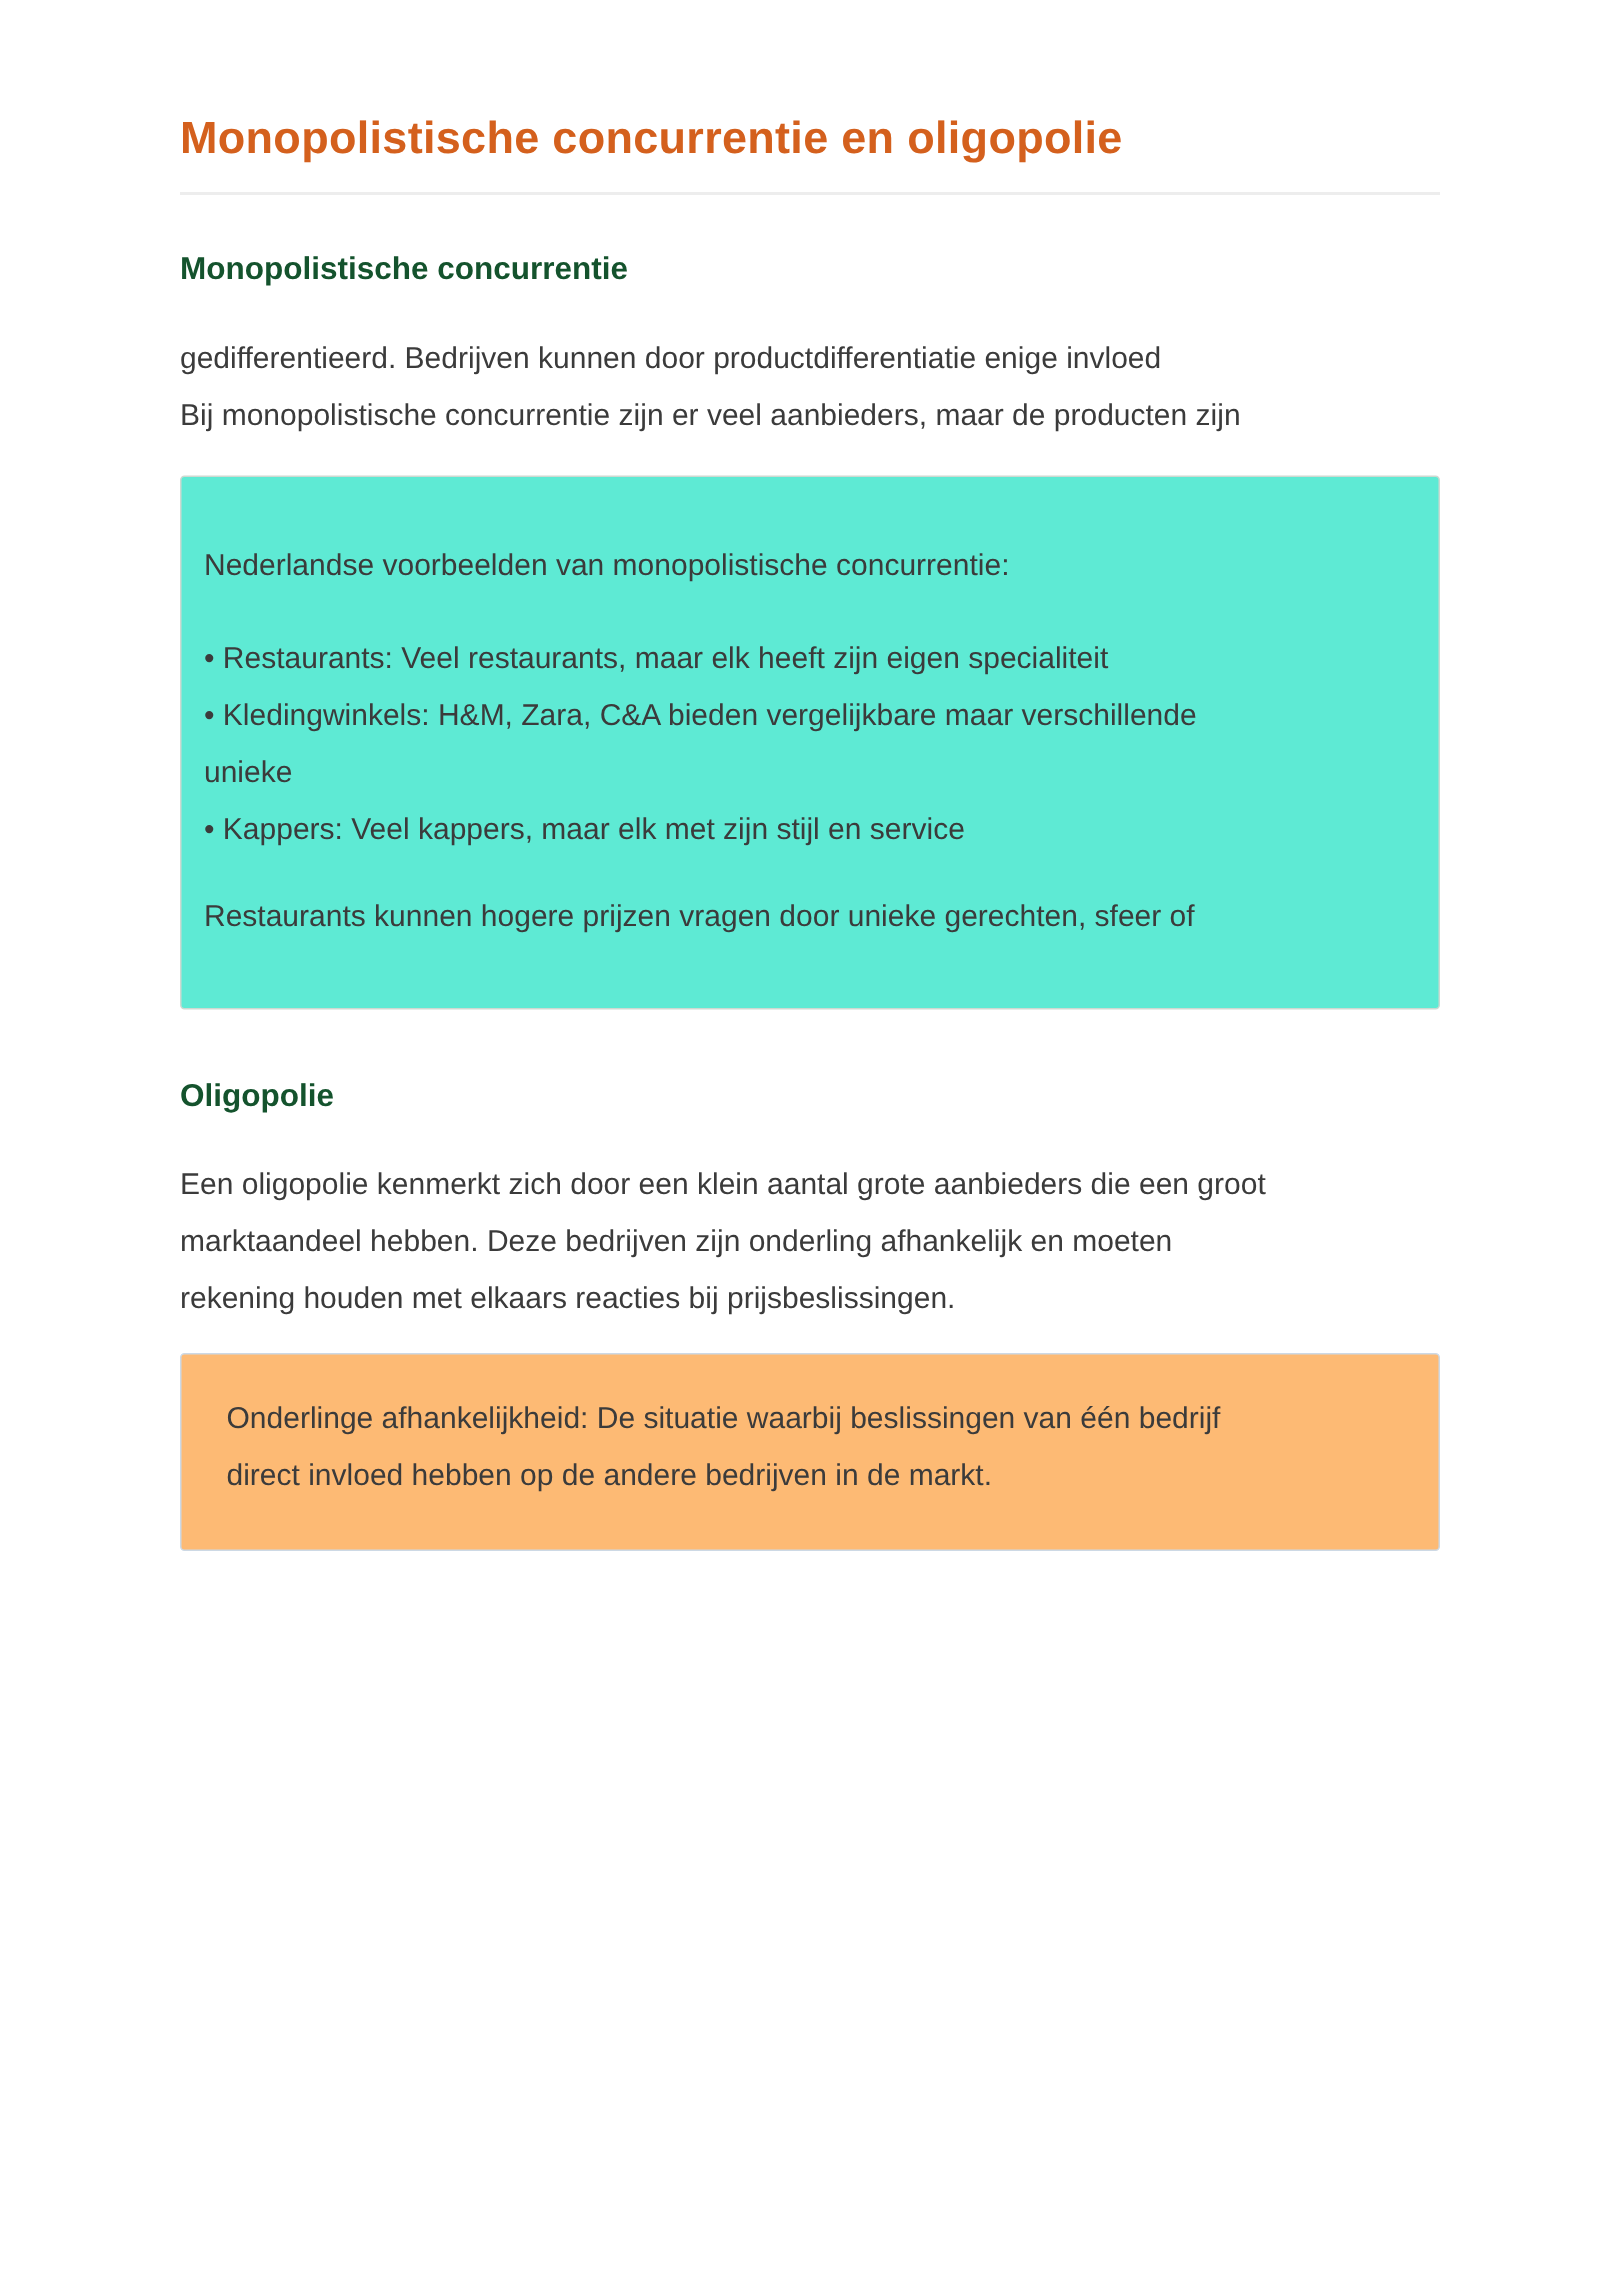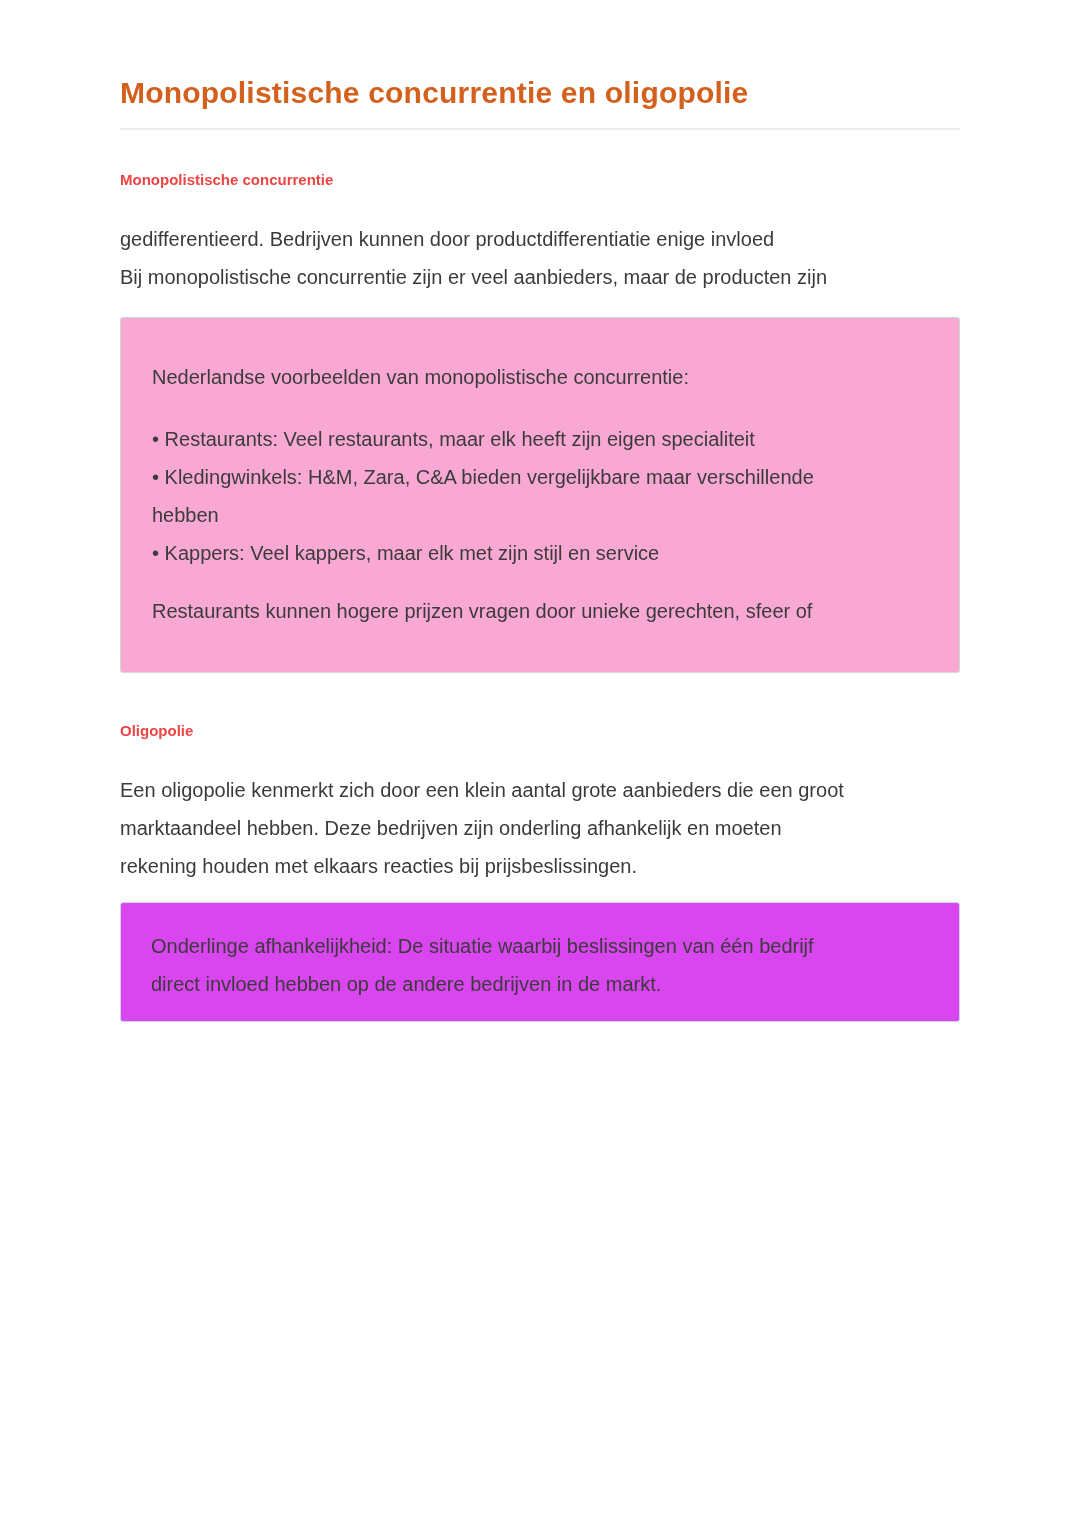--- a/index.html
+++ b/index.html
@@ -30,24 +30,24 @@
     color: #d4601d;
     letter-spacing: 0.2px;
   }
   .title-divider {
     border: 0;
     border-top: 2px solid #ededed;
     margin: 16px 0 0 0;
   }
   .section-heading {
     margin: 36px 0 0 0;
-    font-size: 15px;
+    font-size: 21px;
     line-height: 28px;
     font-weight: 700;
-    color: #ef4444;
+    color: #14532d;
   }
   .section-heading.mt-lg {
     margin-top: 44px;
   }
   .para {
     margin: 26px 0 0 0;
     font-size: 20px;
     color: #3b3b3b;
   }
   .para .line,
@@ -56,28 +56,28 @@
     line-height: 38px;
     white-space: pre-wrap;
   }
   .callout {
     box-sizing: border-box;
     border-radius: 3px;
     border: 1px solid transparent;
     margin: 21px 0 0 0;
   }
   .callout.green {
-    background: #f9a8d4;
+    background: #5eead4;
     border-color: #ced9d1;
-    padding: 40px 30px 42px 31px;
+    padding: 40px 30px 42px 15px;
   }
   .callout.blue {
-    background: #d946ef;
+    background: #fdba74;
     border-color: #cdd9e5;
-    padding: 24px 30px 18px 30px;
+    padding: 24px 30px 30px 30px;
     margin-top: 17px;
   }
   .callout .intro {
     margin: 0 0 24px 0;
   }
   .callout .bullets {
     margin: 0 0 20px 0;
     padding-left: 0;
   }
   .callout .outro {
@@ -100,21 +100,21 @@
       <div class="line">Bij monopolistische concurrentie zijn er veel aanbieders, maar de producten zijn</div>
     </div>
 
   <div class="callout green">
     <div class="intro">
         <div class="line">Nederlandse voorbeelden van monopolistische concurrentie:</div>
       </div>
     <div class="bullets">
         <div class="line">• Restaurants: Veel restaurants, maar elk heeft zijn eigen specialiteit</div>
         <div class="line">• Kledingwinkels: H&amp;M, Zara, C&amp;A bieden vergelijkbare maar verschillende</div>
-        <div class="line">hebben</div>
+        <div class="line">unieke</div>
         <div class="line">• Kappers: Veel kappers, maar elk met zijn stijl en service</div>
       </div>
     <div class="outro">
         <div class="line">Restaurants kunnen hogere prijzen vragen door unieke gerechten, sfeer of</div>
       </div>
   </div>
 
   <h2 class="section-heading mt-lg">Oligopolie</h2>
 
   <div class="para">

